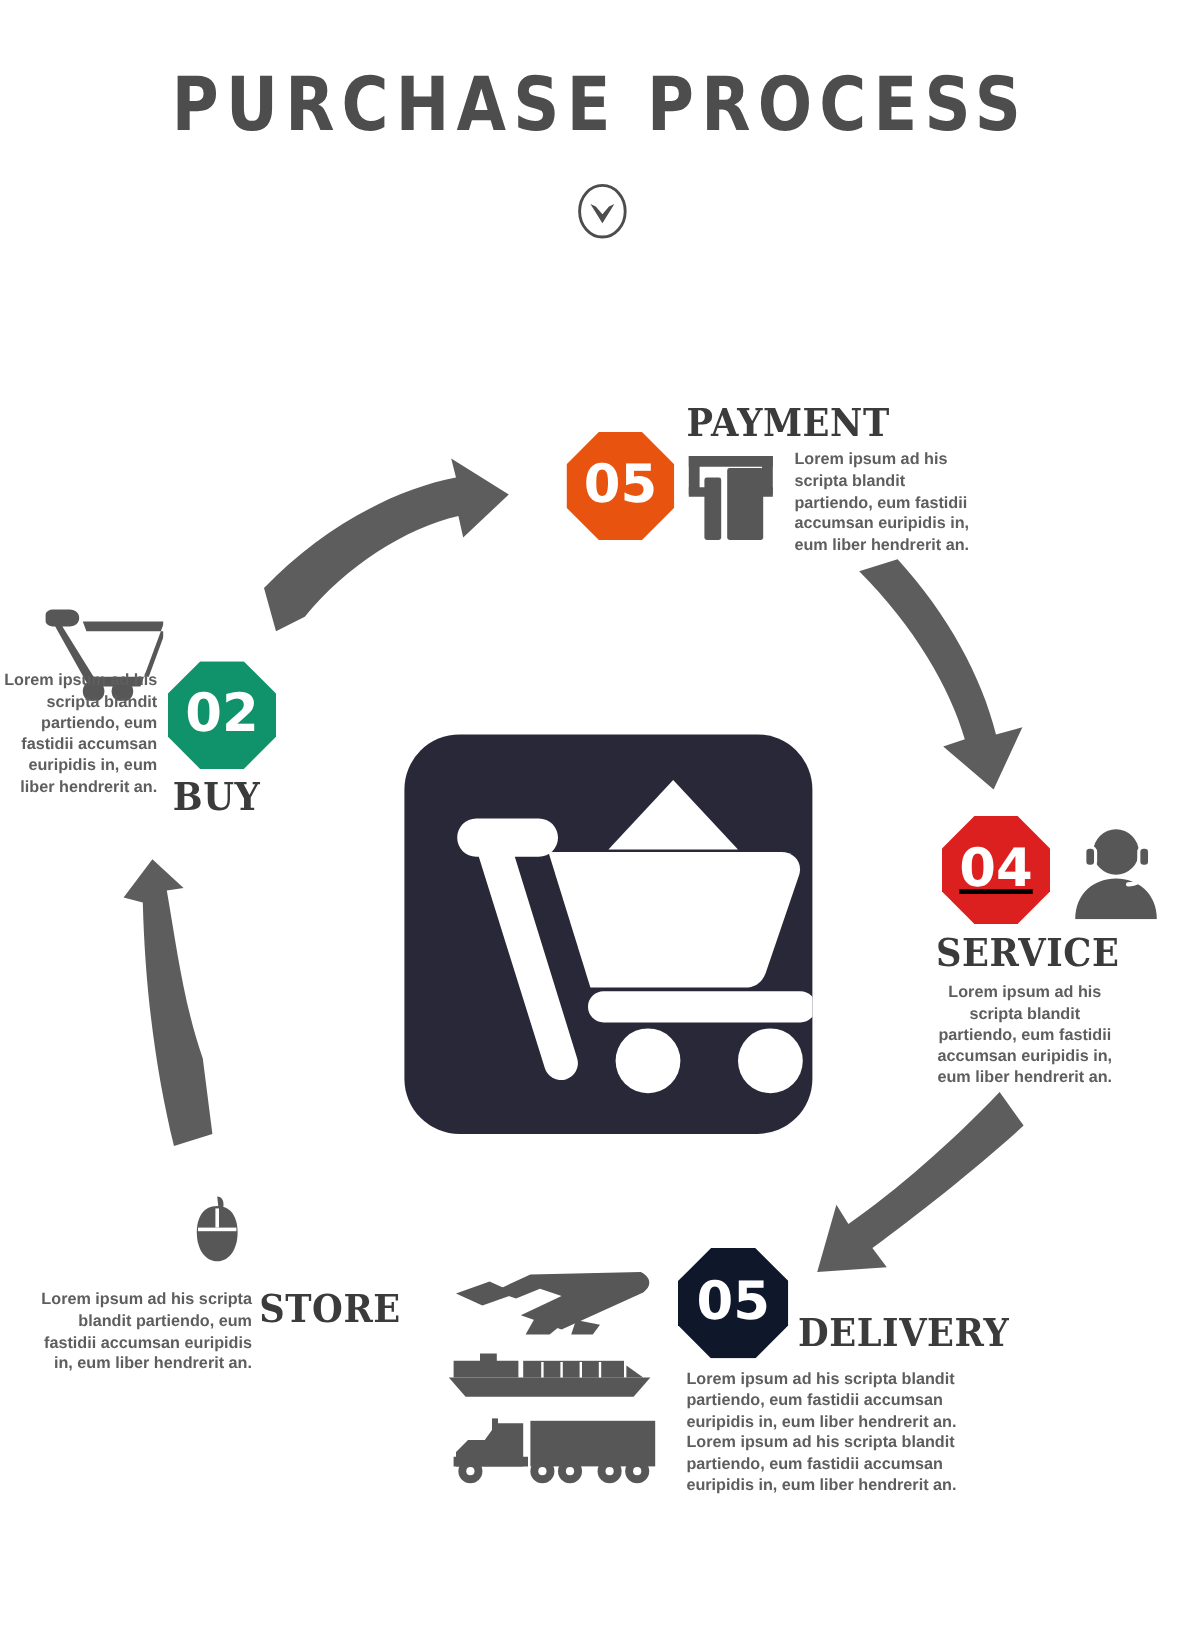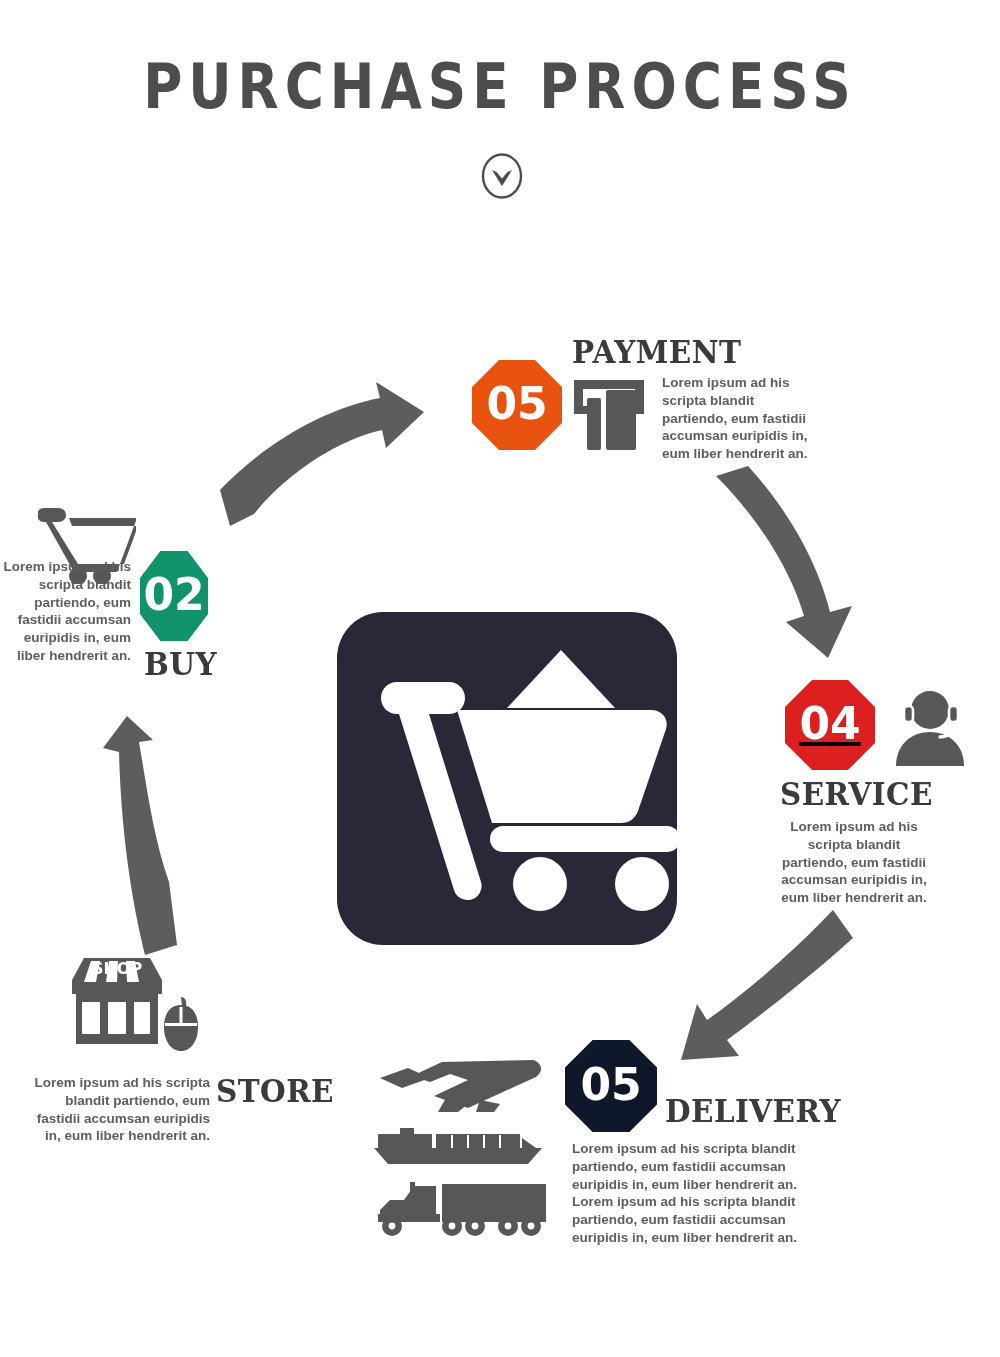--- a/index.html
+++ b/index.html
@@ -167,37 +167,20 @@
 
   <div class="arrow" style="left:655px; top:900px; width:215px; height:180px;">
     <svg width="215" height="180" viewBox="0 0 215 180">
       <path d="M178 10 L198 38
                C156 76 110 112 72 140
                L84 156 L26 160 L42 104 L52 120
                C92 92 138 52 178 10 Z" fill="#5d5d5d"></path>
     </svg>
   </div>
 
-  <div class="icon-block" style="left:62px; top:952px;">
-    <svg width="110" height="98" viewBox="0 0 110 98">
-      <g fill="#575757">
-        <path d="M10 28 L22 6 H88 L100 28 V42 H10 Z"></path>
-        <rect x="14" y="42" width="82" height="50"></rect>
-      </g>
-      <g fill="#ffffff">
-        <path d="M22 30 L29 9 h9 l-4 21 z"></path>
-        <path d="M44 30 L47 9 h9 l-1 21 z"></path>
-        <path d="M65 30 L64 9 h9 l4 21 z"></path>
-        <rect x="20" y="50" width="18" height="32"></rect>
-        <rect x="46" y="50" width="18" height="32"></rect>
-        <rect x="72" y="50" width="16" height="32"></rect>
-      </g>
-      <text x="55" y="22" font-family="DejaVu Sans, sans-serif" font-size="16" font-weight="700" fill="#ffffff" text-anchor="middle">SHOP</text>
-    </svg>
-  </div>
 
   <div class="icon-block" style="left:160px; top:995px;">
     <svg width="42" height="60" viewBox="0 0 42 60">
       <g fill="#575757">
         <path d="M21 10 C33 10 38 20 38 32 C38 46 31 56 21 56 C11 56 4 46 4 32 C4 20 9 10 21 10 Z"></path>
         <path d="M21 2 C25 2 27 6 26 11 L22 11 Z"></path>
       </g>
       <rect x="19.5" y="12" width="3" height="16" fill="#ffffff"></rect>
       <rect x="5" y="28" width="32" height="3" fill="#ffffff"></rect>
     </svg>
@@ -213,21 +196,21 @@
   <div class="icon-block" style="left:38px; top:500px;">
     <svg width="98" height="84" viewBox="0 0 98 84">
       <g fill="#575757">
         <path d="M6 8 h14 c5 0 8 3 8 7 c0 4 -3 7 -8 7 h-6 l26 42 h46 l14 -38 H34 l-3 -8 h68 l-20 54 H36 L8 22 H6 c-4 0 -7 -3 -7 -7 c0 -4 3 -7 7 -7 z"></path>
         <circle cx="40" cy="76" r="9"></circle>
         <circle cx="64" cy="76" r="9"></circle>
       </g>
     </svg>
   </div>
 
-  <div class="octagon" style="left:140px; top:551px; width:68px; height:90px; background:#10926a;">
+  <div class="octagon" style="left:140px; top:551px; width:90px; height:90px; background:#10926a;">
     <span class="num">02</span>
   </div>
 
   <div class="step-heading align-left" style="left:144px; top:645px;">BUY</div>
 
   <div class="step-body" style="left:0px; top:558px; width:131px; text-align:right;">
     <p>Lorem ipsum ad his scripta blandit partiendo, eum fastidii accumsan euripidis in, eum liber hendrerit an.</p>
   </div>
 
   <div class="octagon" style="left:472px; top:360px; width:90px; height:90px; background:#e8540f;">

